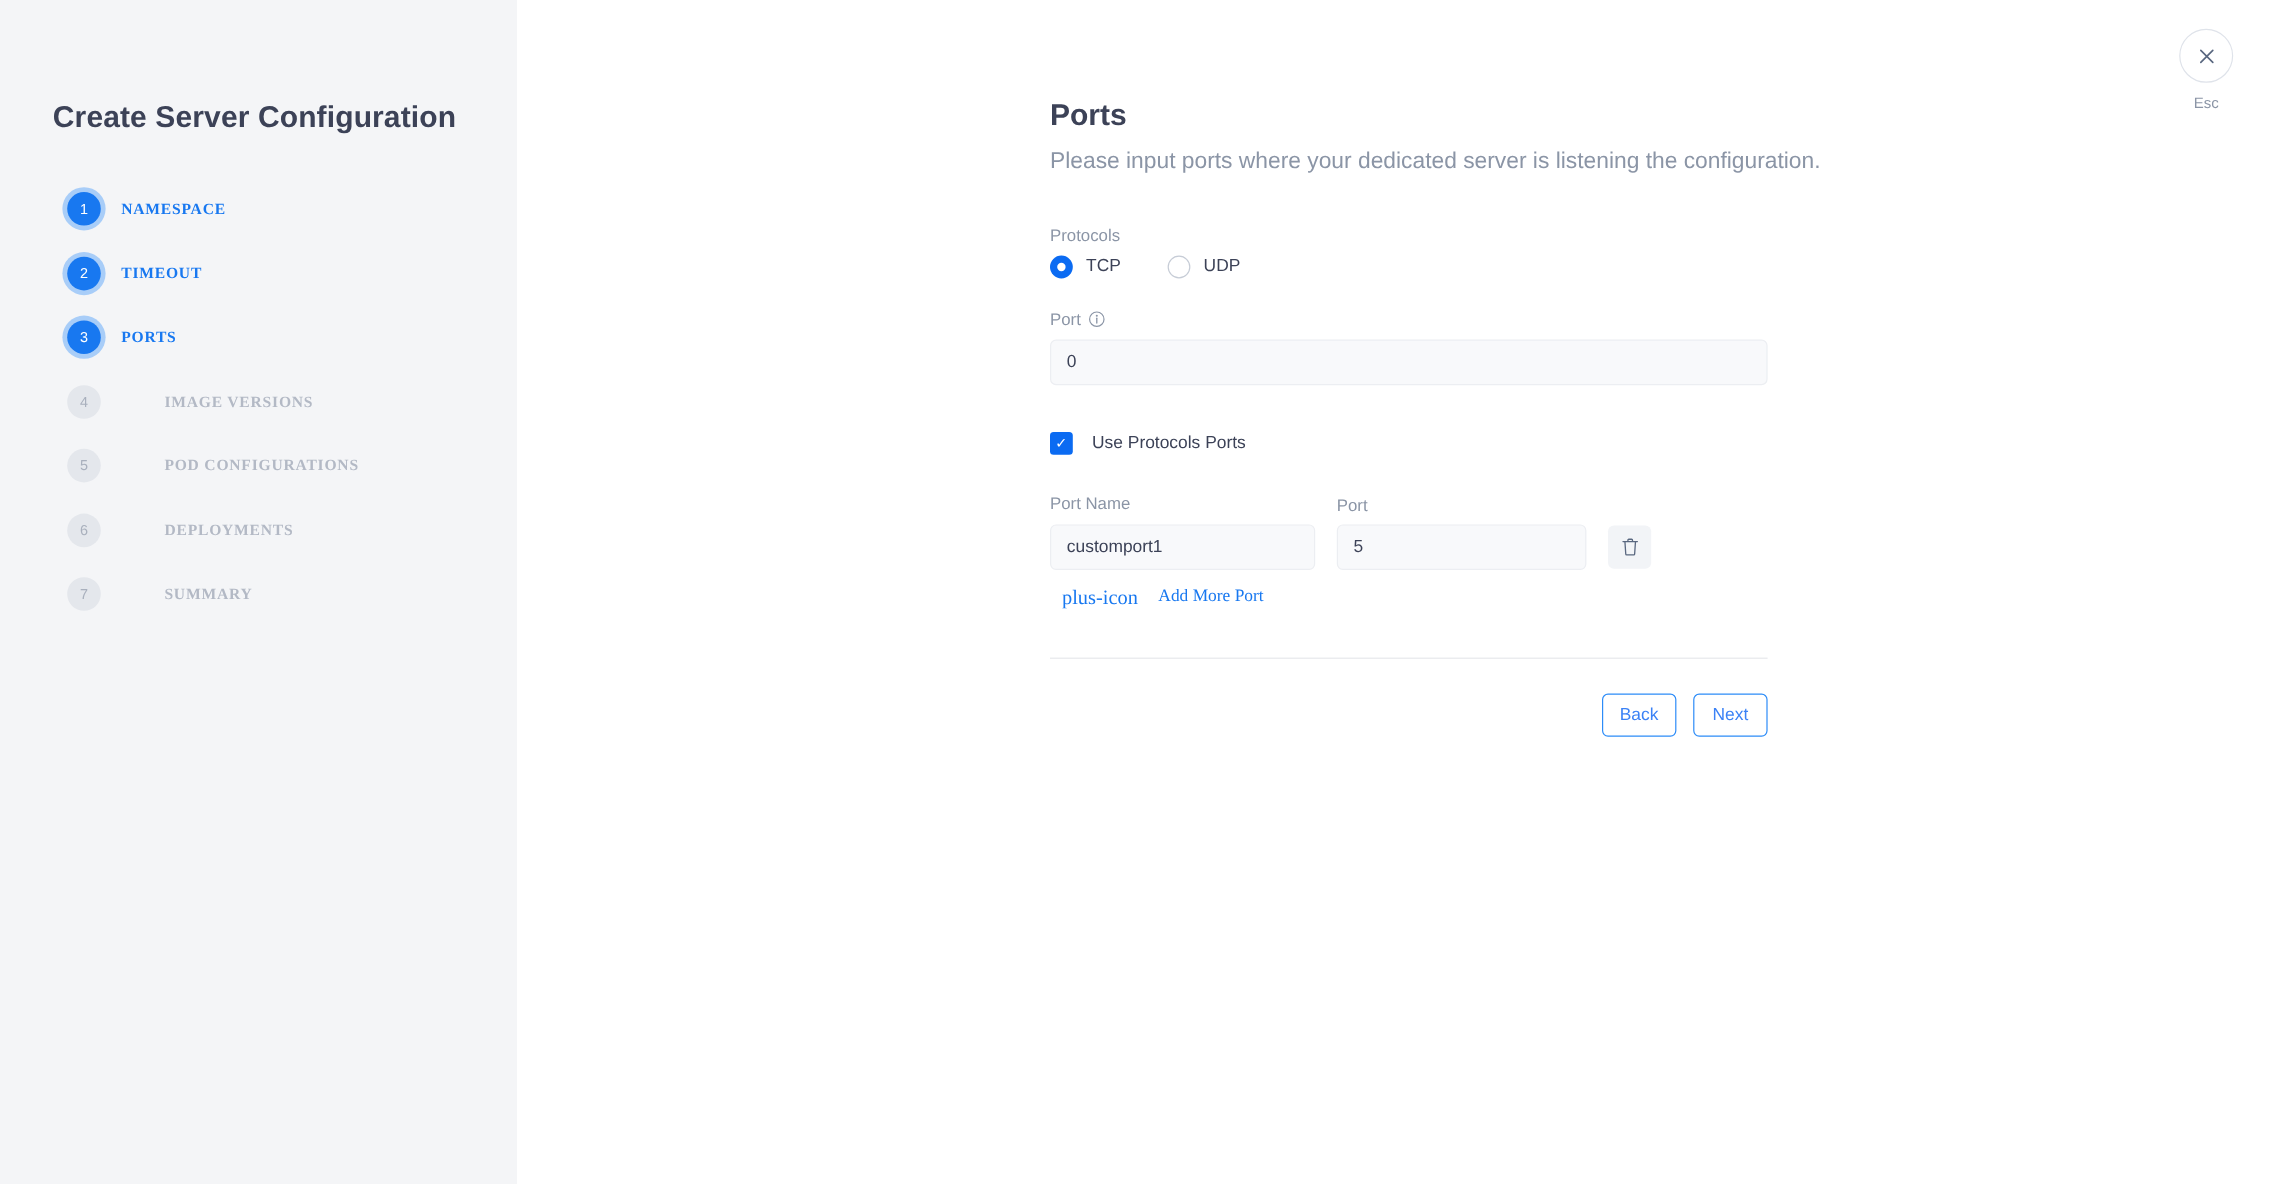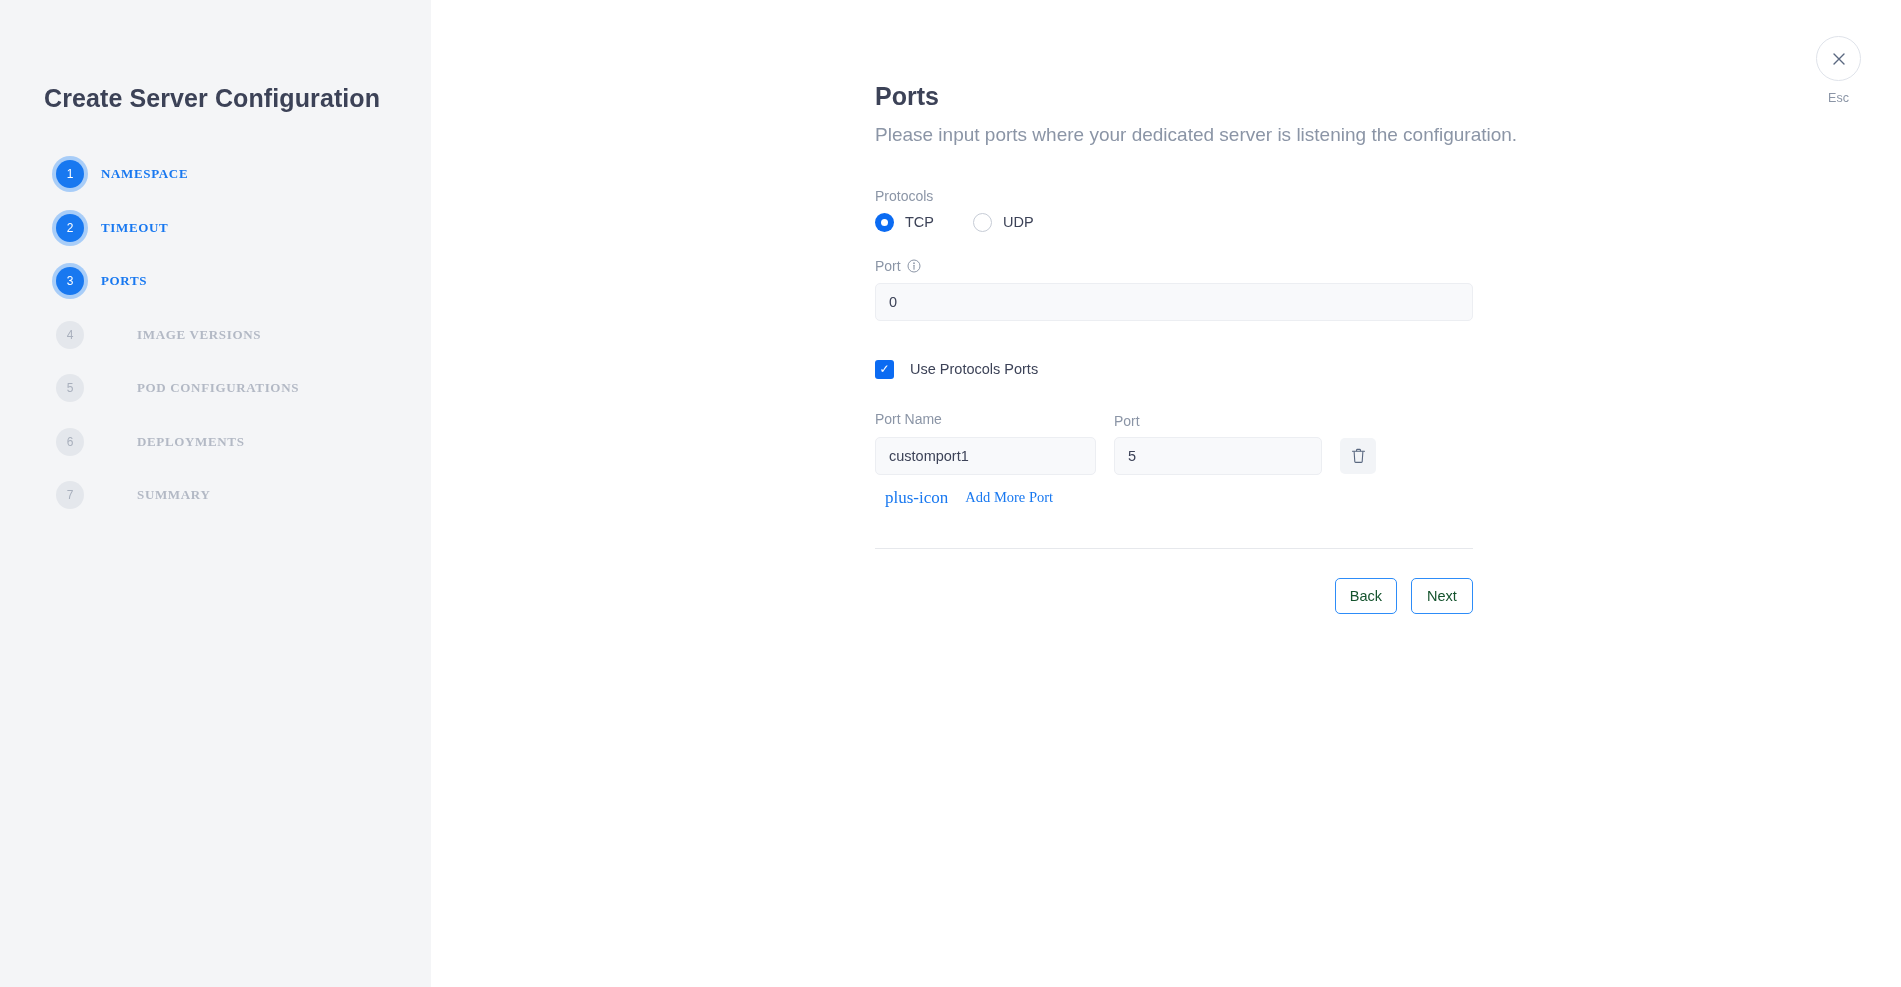--- a/index.html
+++ b/index.html
@@ -215,31 +215,31 @@
     justify-content: flex-end;
     gap: 14px;
   }
   .btn {
     min-width: 62px;
     height: 36px;
     padding: 0 14px;
     background: #ffffff;
     border: 1px solid #2d8cf8;
     border-radius: 5px;
-    color: #14532d;
+    color: #3b82f6;
     font-size: 14.5px;
     cursor: pointer;
     font-family: "Liberation Sans", sans-serif;
   }
 
   
   .close-wrap {
     position: absolute;
     right: 39px;
-    top: 36px;
+    top: 24px;
     width: 47px;
     text-align: center;
   }
   .close-btn {
     width: 45px; height: 45px;
     border-radius: 50%;
     border: 1px solid #dfe3ea;
     background: #ffffff;
     display: flex; align-items: center; justify-content: center;
     cursor: pointer;

